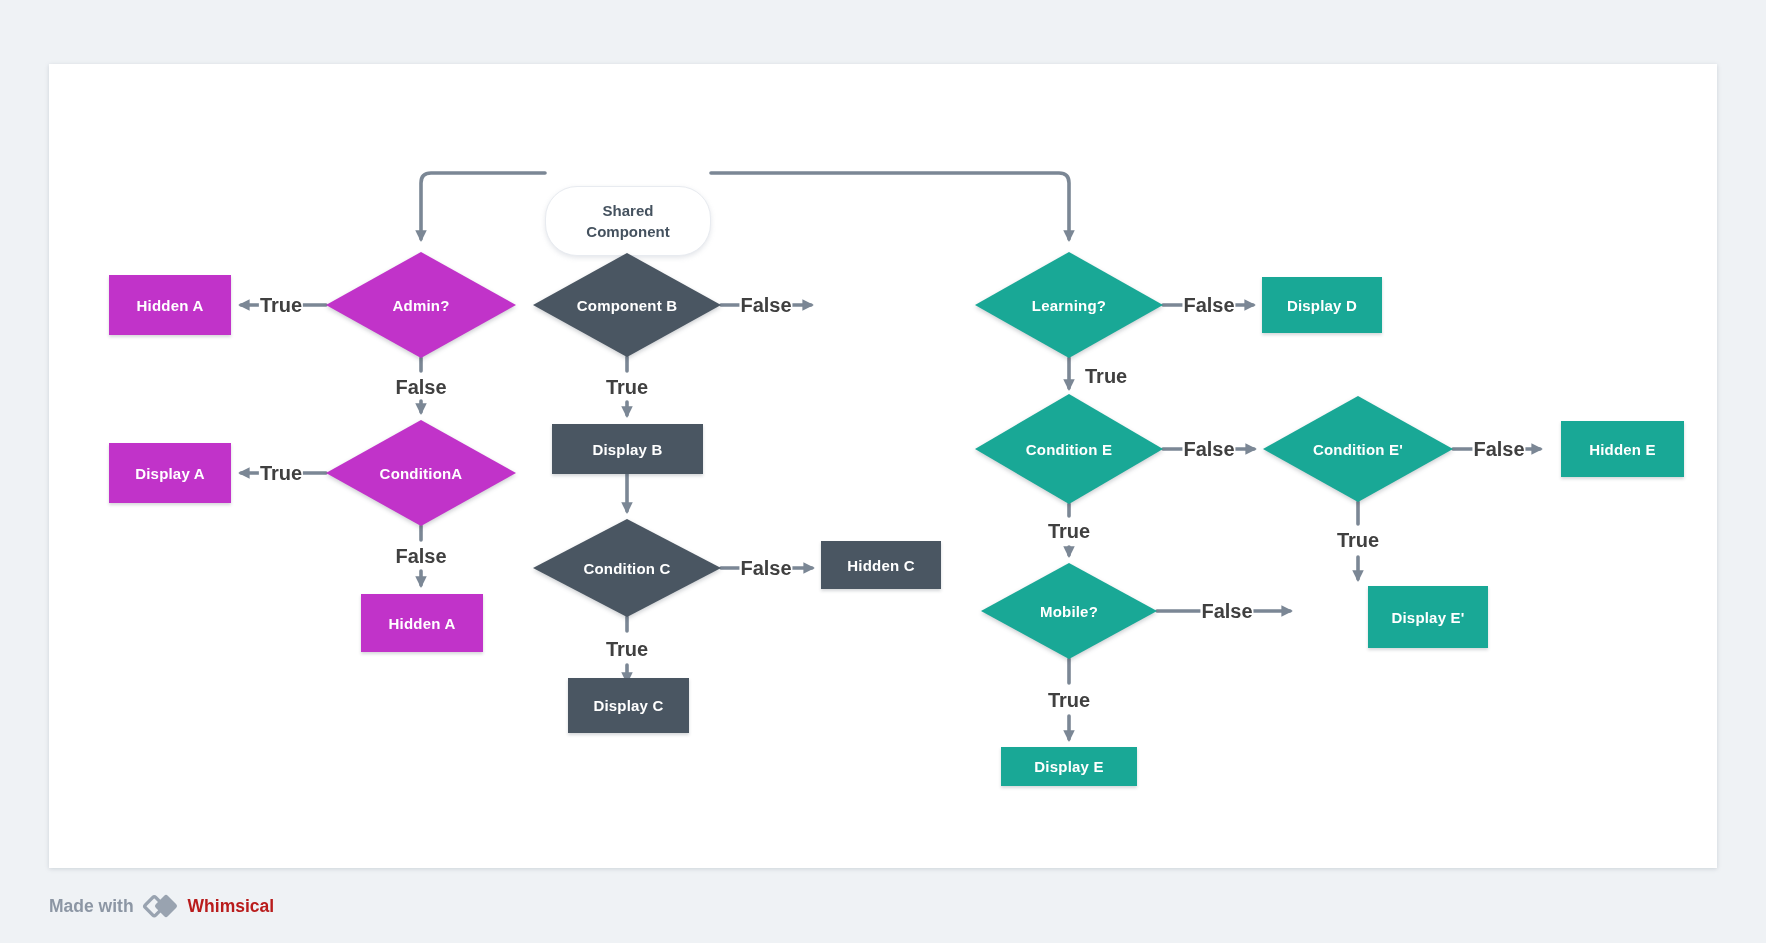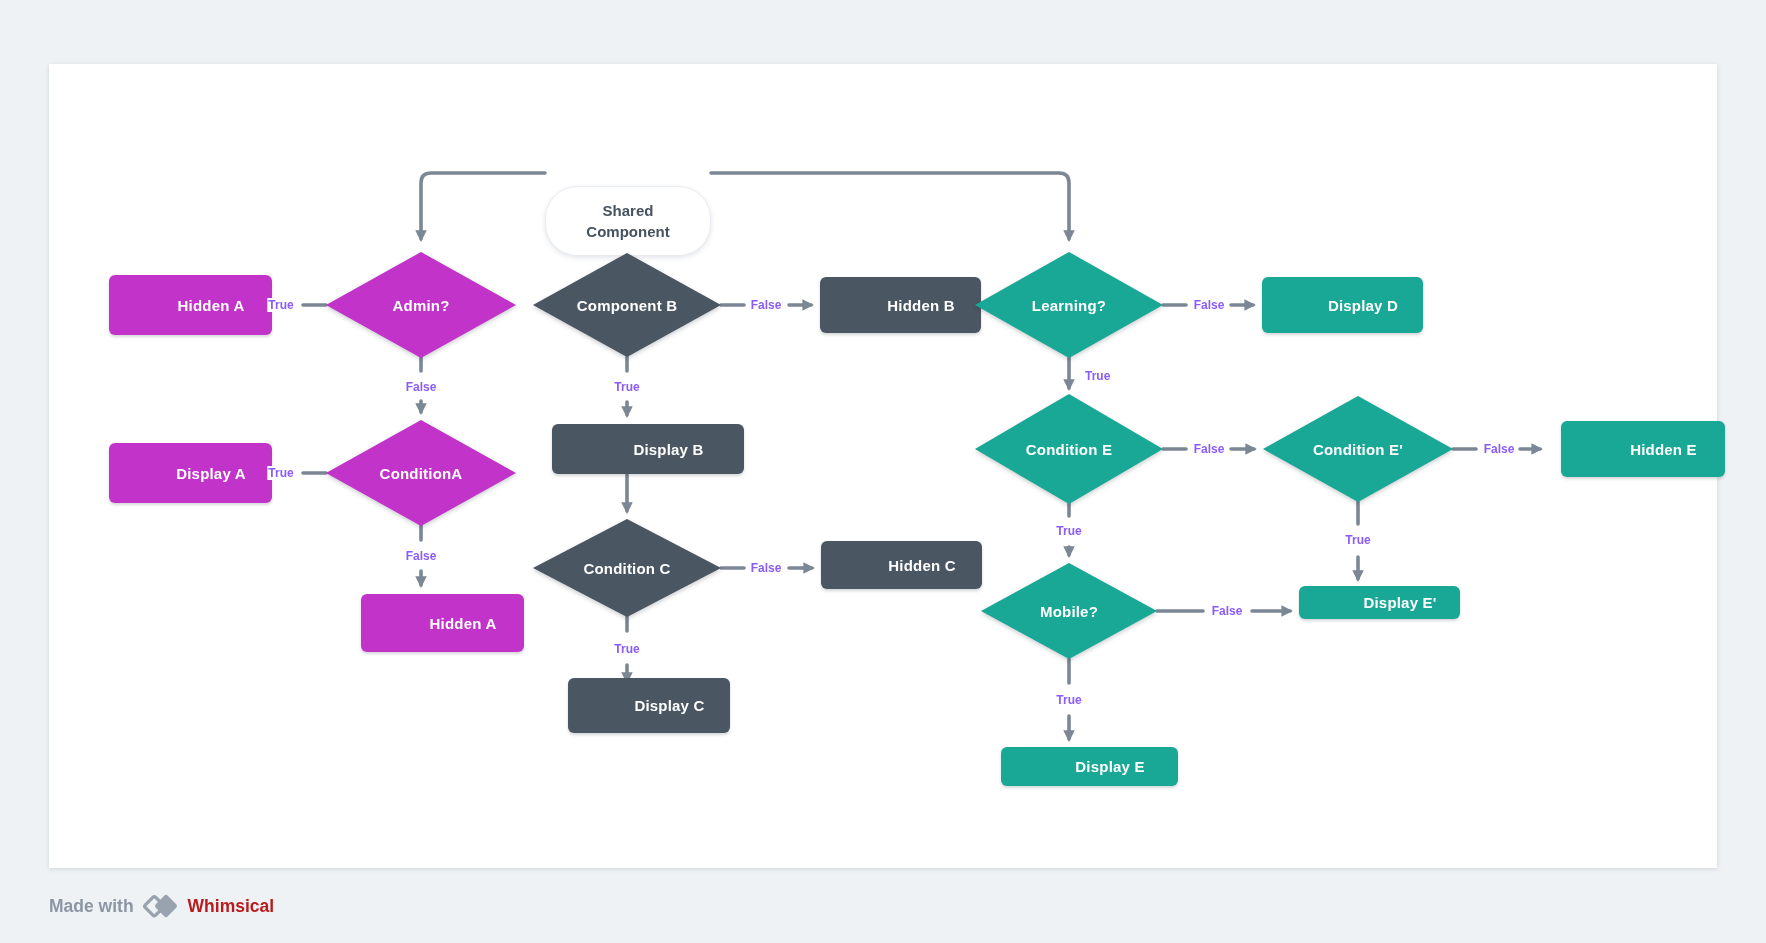--- a/index.html
+++ b/index.html
@@ -33,24 +33,23 @@
   }
   .node-box {
     position: absolute;
     display: flex;
     align-items: center;
     justify-content: center;
     color: #ffffff;
     font-weight: bold;
     font-size: 15px;
     letter-spacing: 0.2px;
-    border-radius: 6px;
+    border-radius: 0;
     box-shadow: 0 2px 3px rgba(23,32,46,0.18);
     white-space: nowrap;
-    padding-left: 41px;
   }
   .magenta { background: #c133c9; }
   .slate   { background: #4a5662; }
   .teal    { background: #19a896; }
   .diamond-wrap {
     position: absolute;
     filter: drop-shadow(0 2px 2px rgba(23,32,46,0.22));
   }
   .diamond {
     width: 100%;
@@ -80,23 +79,23 @@
     color: #45525f;
     font-weight: bold;
     font-size: 15px;
     line-height: 21px;
     box-sizing: border-box;
     margin-top: 48px;
   }
   .edge-label {
     position: absolute;
     transform: translate(-50%, -50%);
-    color: #8b5cf6;
-    font-weight: bold;
-    font-size: 12px;
+    color: #404040;
+    font-weight: bold;
+    font-size: 20px;
     white-space: nowrap;
     background: #ffffff;
     padding: 0 1px;
   }
   .edge-label.side {
     transform: translate(0, -50%);
   }
   .footer {
     position: absolute;
     left: 49px;
@@ -223,21 +222,20 @@
   </div>
   <div class="node-box magenta" style="left:109px; top:443px; width:122px; height:60px;">Display A</div>
   <div class="diamond-wrap" style="left:326px; top:420px; width:190px; height:106px;">
     <div class="diamond magenta">ConditionA</div>
   </div>
   <div class="node-box magenta" style="left:361px; top:594px; width:122px; height:58px;">Hidden A</div>
 
   <div class="diamond-wrap" style="left:533px; top:253px; width:188px; height:104px;">
     <div class="diamond slate">Component B</div>
   </div>
-  <div class="node-box slate" style="left:820px; top:277px; width:120px; height:56px;">Hidden B</div>
   <div class="node-box slate" style="left:552px; top:424px; width:151px; height:50px;">Display B</div>
   <div class="diamond-wrap" style="left:533px; top:519px; width:188px; height:98px;">
     <div class="diamond slate">Condition C</div>
   </div>
   <div class="node-box slate" style="left:821px; top:541px; width:120px; height:48px;">Hidden C</div>
   <div class="node-box slate" style="left:568px; top:678px; width:121px; height:55px;">Display C</div>
 
   <div class="diamond-wrap" style="left:975px; top:252px; width:188px; height:106px;">
     <div class="diamond teal">Learning?</div>
   </div>
@@ -245,21 +243,21 @@
   <div class="diamond-wrap" style="left:975px; top:394px; width:188px; height:110px;">
     <div class="diamond teal">Condition E</div>
   </div>
   <div class="diamond-wrap" style="left:1263px; top:396px; width:190px; height:106px;">
     <div class="diamond teal">Condition E'</div>
   </div>
   <div class="node-box teal" style="left:1549px; top:421px; width:123px; height:56px;margin-left:12px;">Hidden E</div>
   <div class="diamond-wrap" style="left:981px; top:563px; width:176px; height:96px;">
     <div class="diamond teal">Mobile?</div>
   </div>
-  <div class="node-box teal" style="left:1299px; top:586px; width:120px; height:33px;">Display E'</div>
+  <div class="node-box teal" style="left:1368px; top:586px; width:120px; height:62px;">Display E'</div>
   <div class="node-box teal" style="left:1001px; top:747px; width:136px; height:39px;">Display E</div>
 
   <div class="edge-label" style="left:281px; top:305px;">True</div>
   <div class="edge-label" style="left:421px; top:387px;">False</div>
   <div class="edge-label" style="left:281px; top:473px;">True</div>
   <div class="edge-label" style="left:421px; top:556px;">False</div>
   <div class="edge-label" style="left:766px; top:305px;">False</div>
   <div class="edge-label" style="left:627px; top:387px;">True</div>
   <div class="edge-label" style="left:766px; top:568px;">False</div>
   <div class="edge-label" style="left:627px; top:649px;">True</div>

